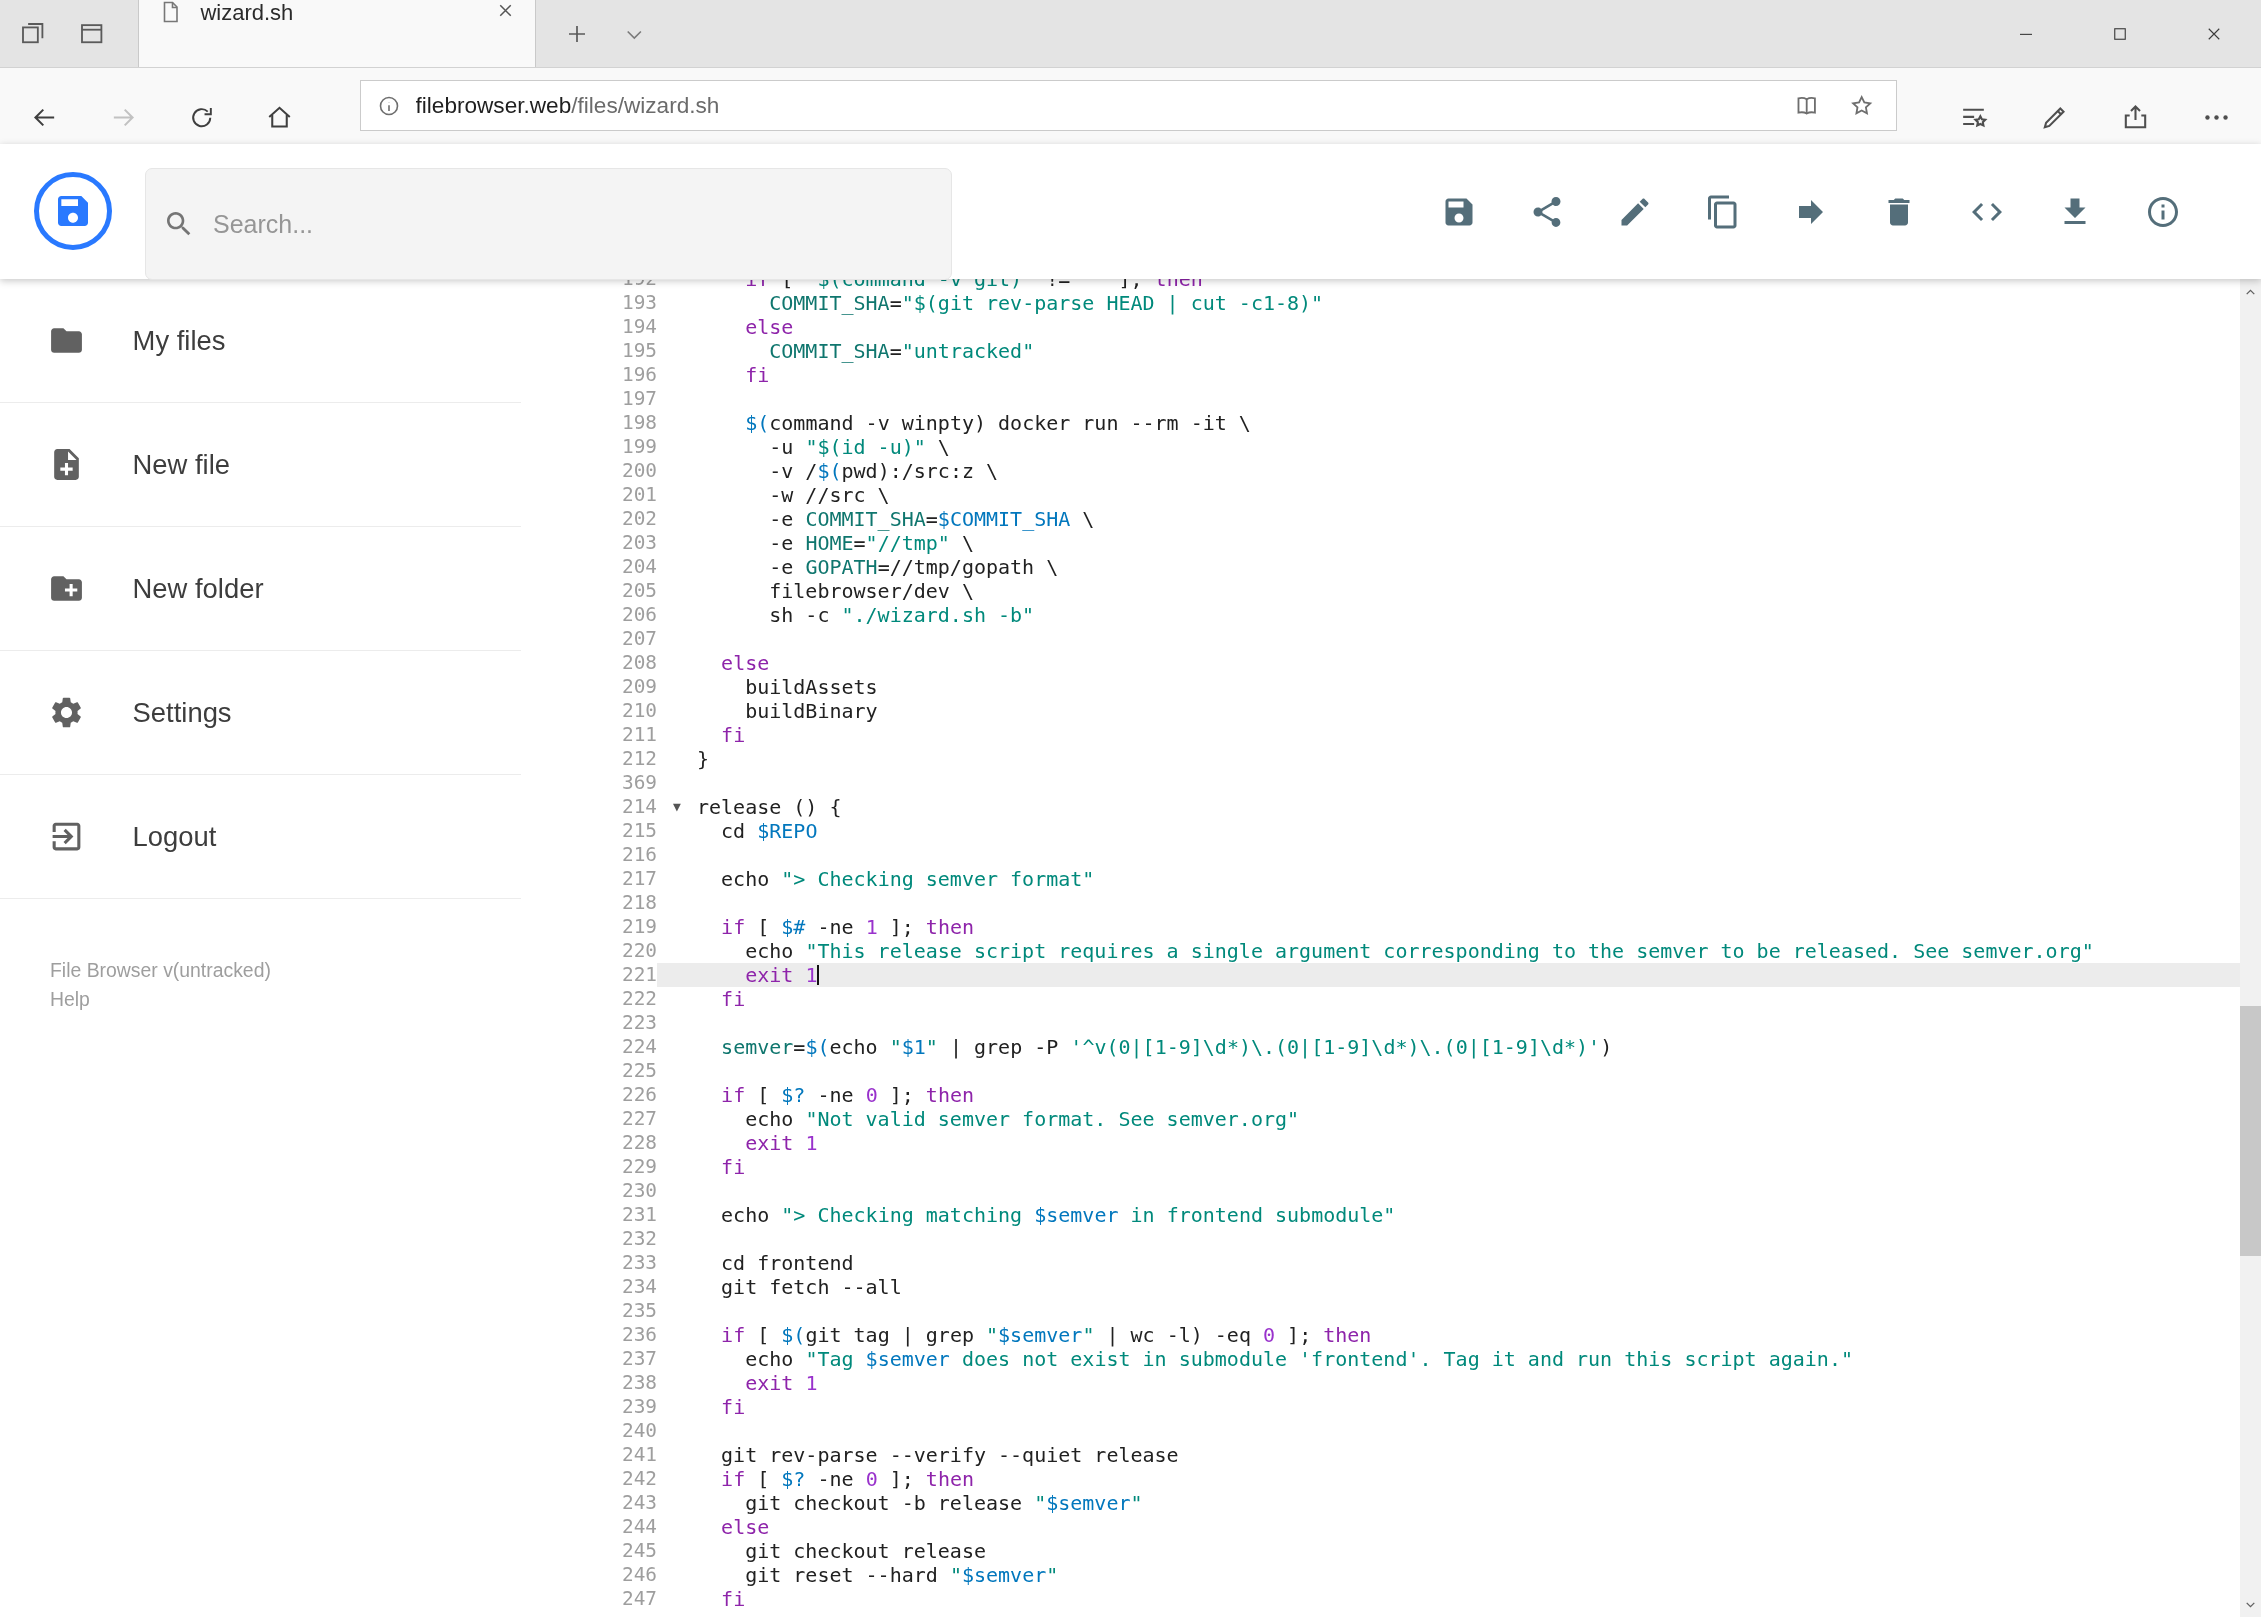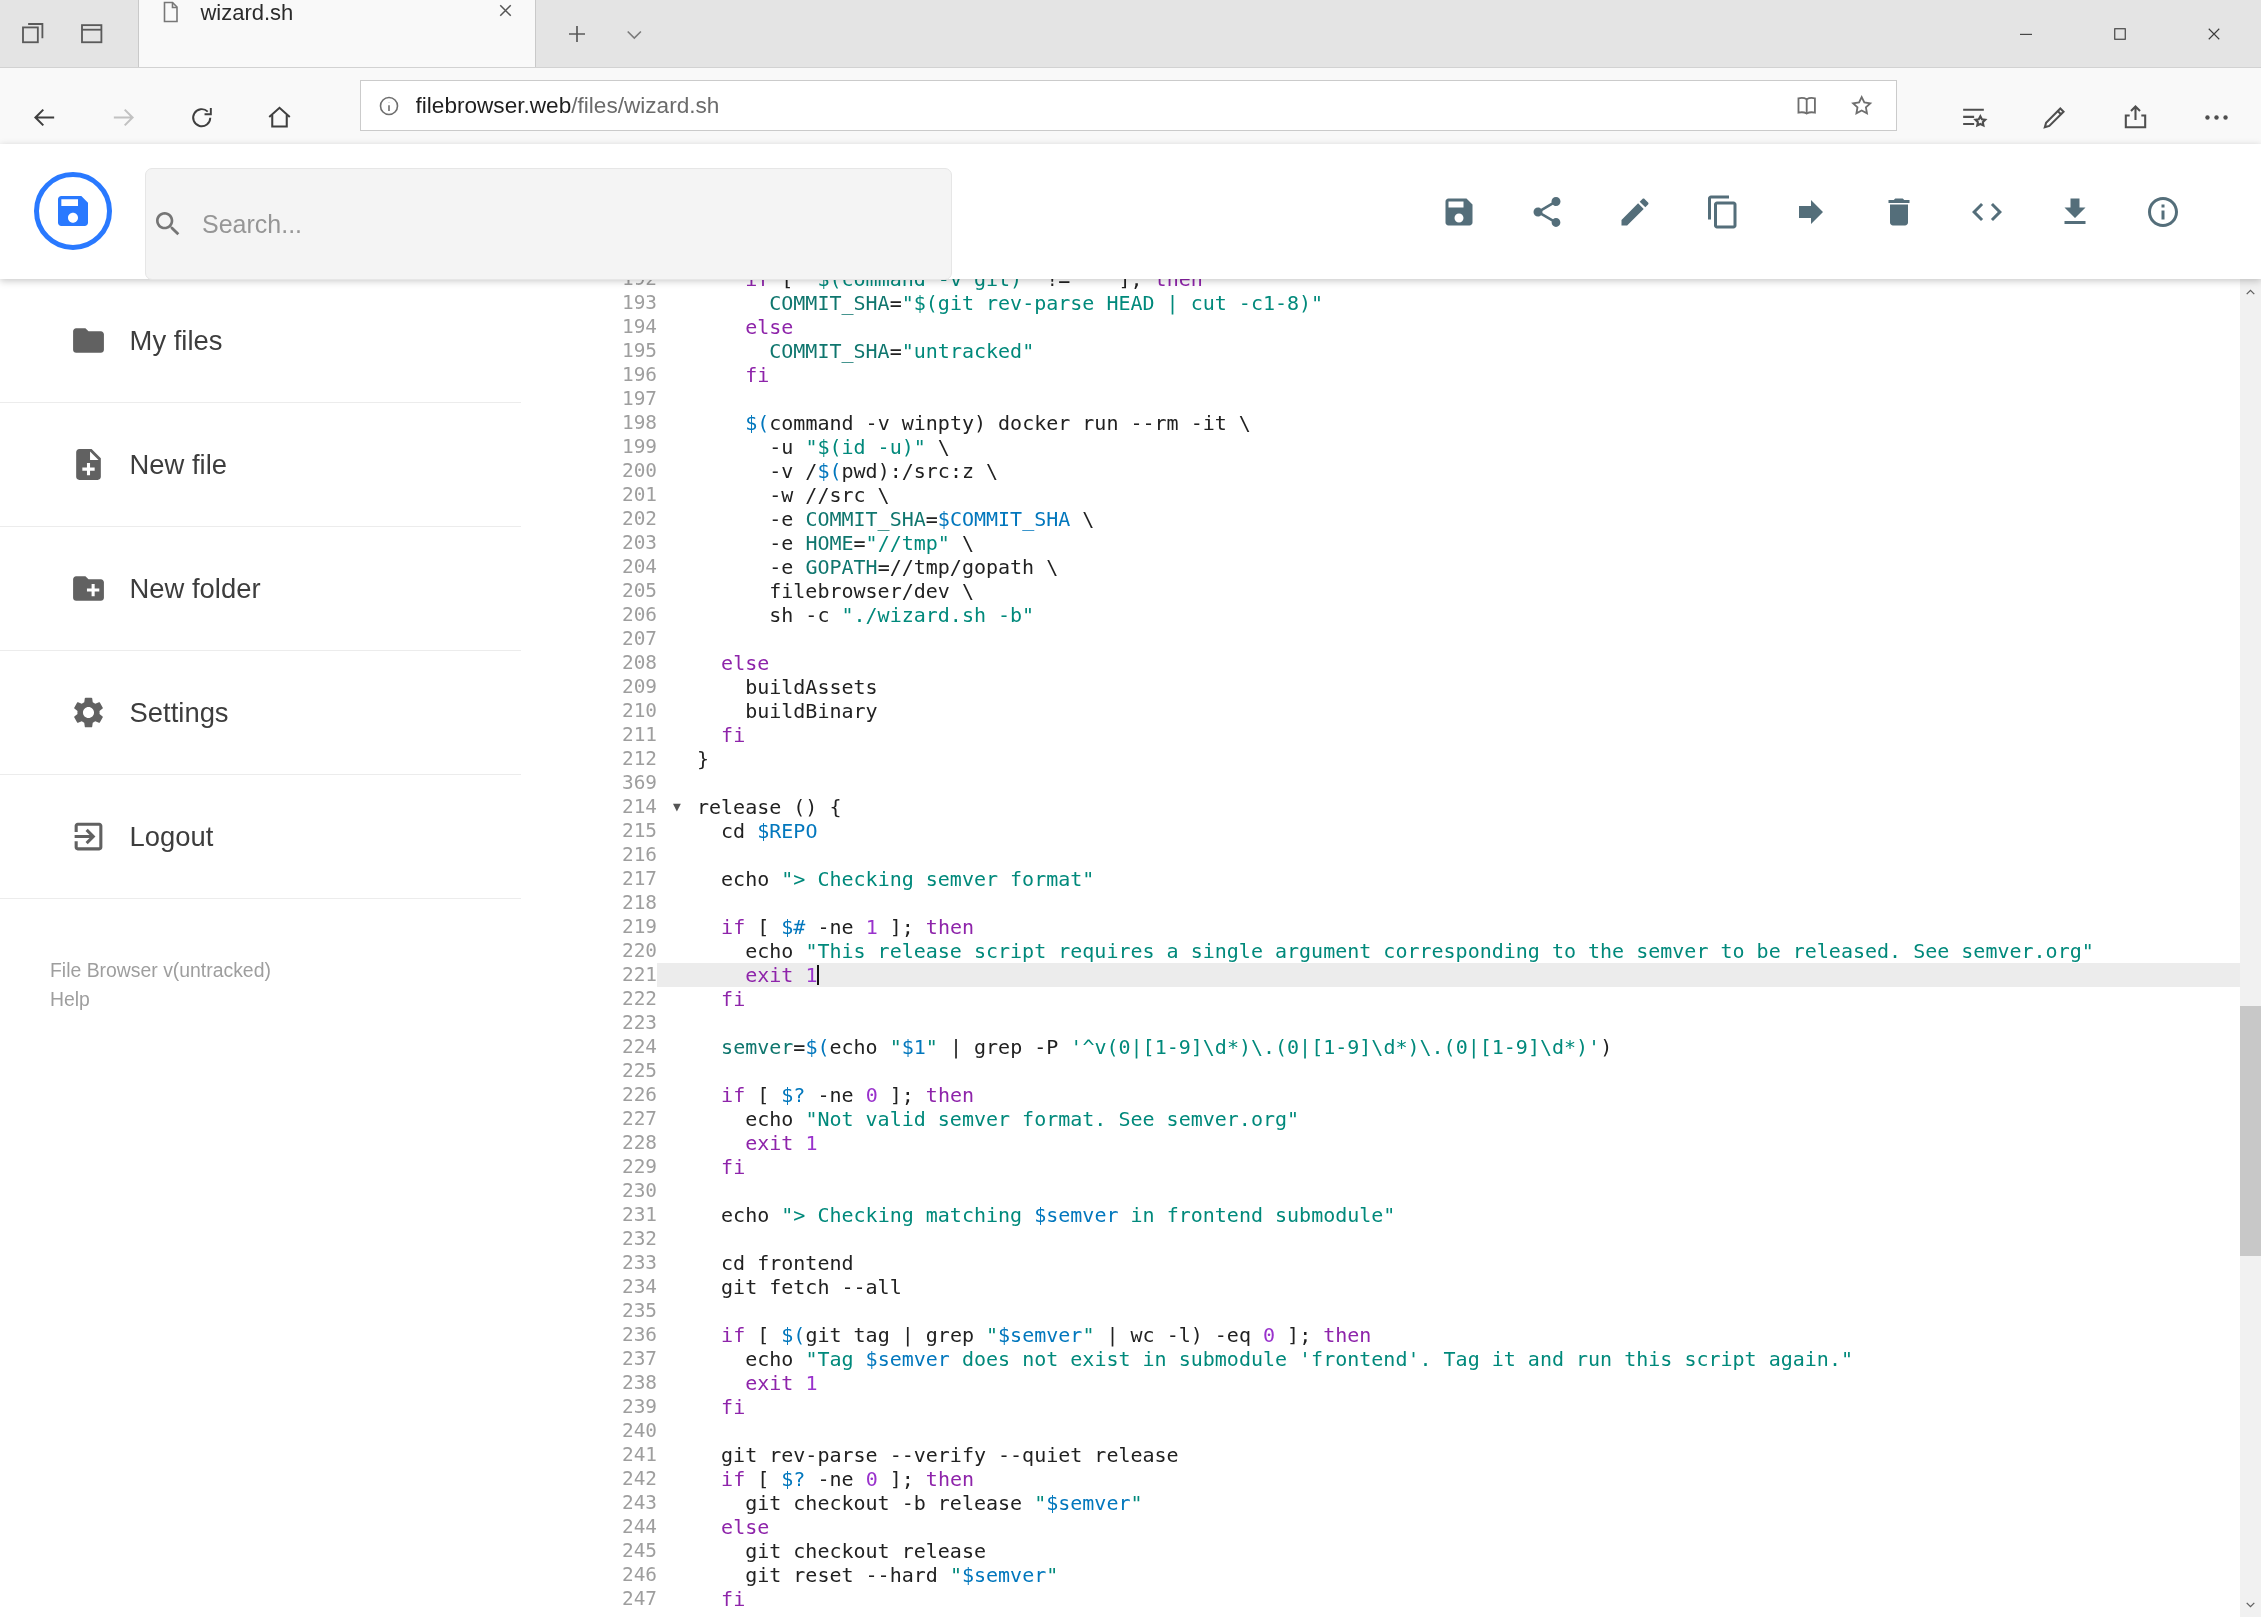--- a/index.html
+++ b/index.html
@@ -24,31 +24,31 @@
   .url-text { font-size:22.6px; margin-left:14.5px; flex:1; white-space:nowrap; overflow:hidden; }
   .url-domain { color:#1f1f1f; }
   .url-path { color:#6b6b6b; }
   .url-right { display:flex; align-items:center; gap:27.4px; margin-right:4.8px; }
   .right-icons { position:absolute; right:29px; top:0; height:100%; display:flex; align-items:center; gap:50px; }
 
   
   .app { position:absolute; top:144px; left:0; right:0; bottom:0; background:#fff; }
   .app-header { position:absolute; top:0; left:0; right:0; height:135px; background:#fff; box-shadow:0 2.4px 7.3px rgba(0,0,0,0.22); z-index:5; }
   .logo { position:absolute; left:34px; top:28px; width:78px; height:78px; border:5.7px solid #2979ff; border-radius:50%; background:#fff; display:flex; align-items:center; justify-content:center; }
-  .search { position:absolute; left:145px; top:24px; width:807px; height:112px; background:#f4f4f4; border:0.8px solid #e6e6e6; border-radius:7px; display:flex; align-items:center; padding:0 6px; }
+  .search { position:absolute; left:145px; top:24px; width:807px; height:112px; background:#f4f4f4; border:0.8px solid #e6e6e6; border-radius:7px; display:flex; align-items:center; padding:0 17px; }
   .search input { border:none; background:transparent; outline:none; font-size:25px; color:#333; flex:1; margin-left:18px; font-family:"Liberation Sans", sans-serif; }
   .search input::placeholder { color:#969696; }
   .toolbar { position:absolute; right:80px; top:0; height:100%; display:flex; align-items:center; gap:52px; }
   .ibtn { width:36px; height:36px; display:flex; align-items:center; justify-content:center; cursor:pointer; }
 
   .app-body { position:absolute; top:135px; left:0; right:0; bottom:0; overflow:hidden; background:#fff; }
 
   
   .sidebar { position:absolute; left:0; top:0; width:521px; bottom:0; background:#fff; z-index:2; }
-  .side-item { height:124px; display:flex; align-items:center; padding-left:70px; border-bottom:0.8px solid #ececec; cursor:pointer; }
+  .side-item { height:124px; display:flex; align-items:center; padding-left:48px; border-bottom:0.8px solid #ececec; cursor:pointer;gap:25px; }
   .side-item svg { width:37px; height:37px; fill:#616161; flex:none; }
   .side-label { margin-left:22.6px; font-size:27.4px; color:#3d3d3d; }
   .side-footer { position:absolute; left:50px; top:677px; font-size:19.4px; color:#9e9e9e; line-height:29px; }
 
   
   .editor { position:absolute; left:521px; right:21px; top:0; bottom:0; overflow:hidden; background:#fff; }
   .cm-lines { position:absolute; top:-12px; left:0; right:0; font-family:"DejaVu Sans Mono","Liberation Mono",monospace; font-size:20px; line-height:24px; }
   .cm-row { display:flex; height:24px; }
   .cm-gut { width:136px; text-align:right; color:#9e9e9e; font-size:19.4px; flex:none; }
   .cm-fold { width:40px; flex:none; font-size:13px; color:#555; text-align:center; line-height:24px; }

